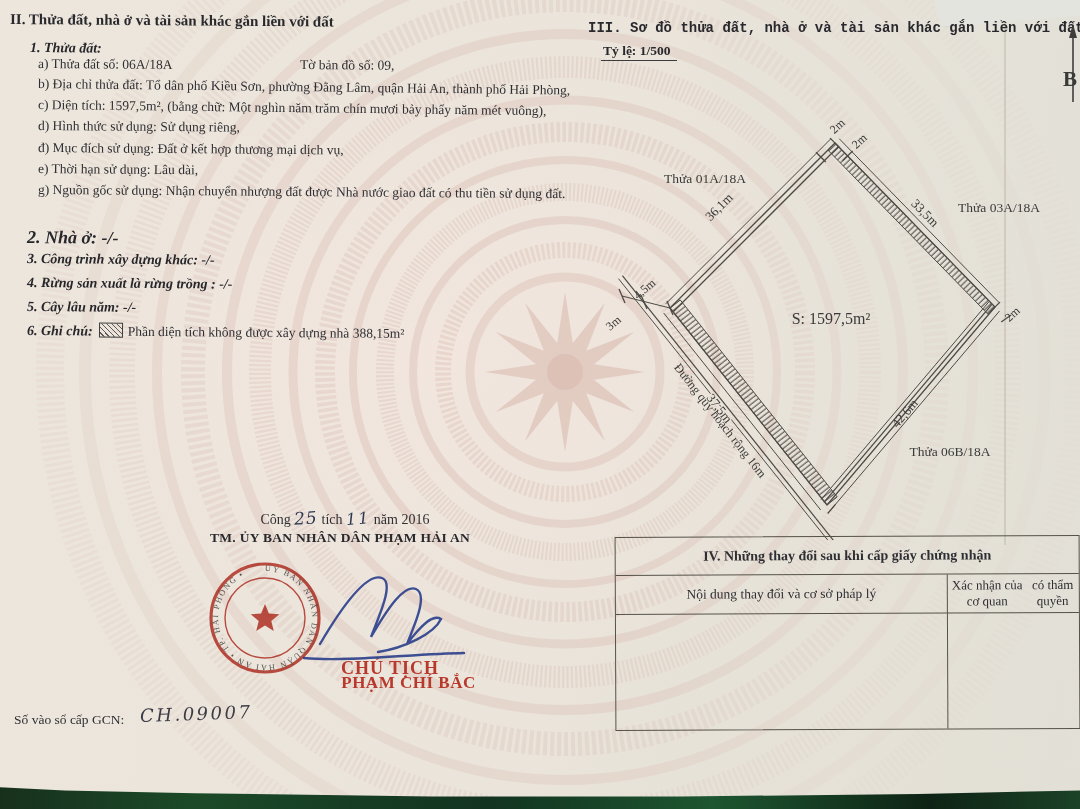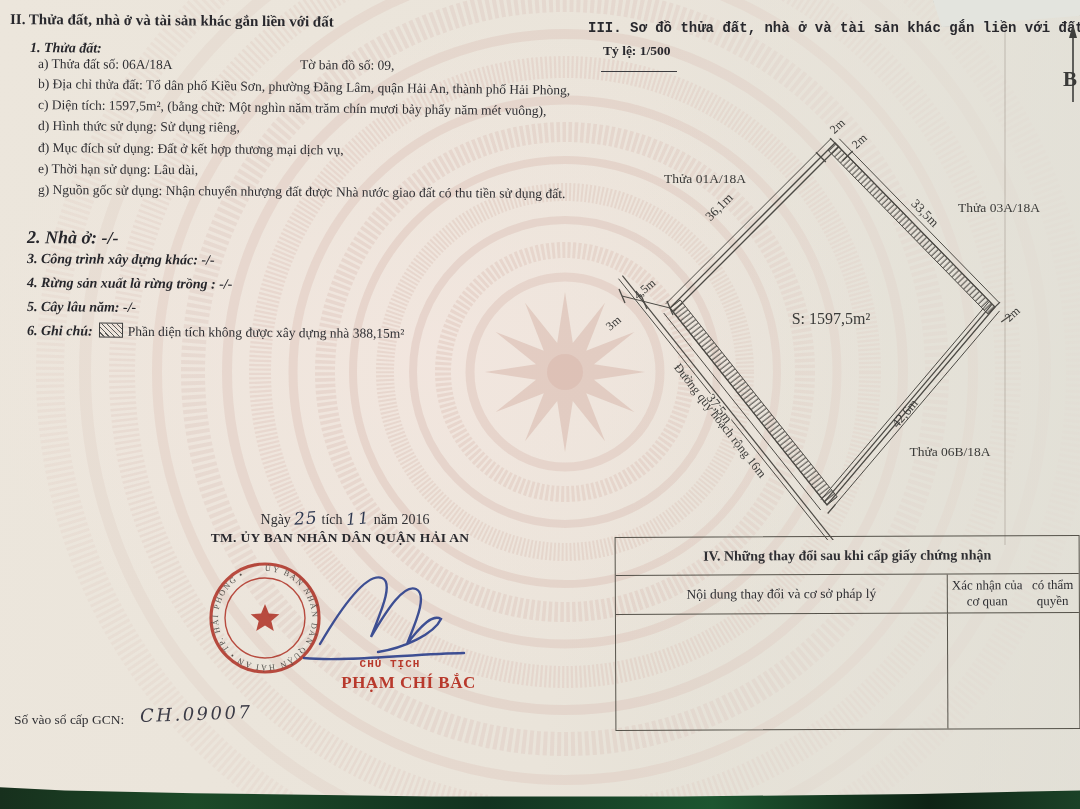--- a/index.html
+++ b/index.html
@@ -15,21 +15,21 @@
   .fade{position:absolute;inset:0;z-index:3;pointer-events:none;
         background:linear-gradient(90deg,rgba(233,228,220,0) 58%,rgba(233,228,220,.45) 78%,rgba(229,227,219,.65) 100%);}
   .fold{position:absolute;left:1004px;top:0;width:2px;height:545px;z-index:4;background:rgba(120,110,100,.18);}
   .wedge{position:absolute;left:933px;top:0;width:147px;height:27px;z-index:4;background:#e3e4de;
          clip-path:polygon(0 0,100% 0,100% 58%,6% 100%);box-shadow:0 1px 1px rgba(0,0,0,.15);}
   .txt{position:absolute;color:#2f2f33;font-size:13.5px;white-space:nowrap;z-index:6;}
   .b{font-weight:700;color:#28282d;}
   .bi{font-weight:700;font-style:italic;color:#26262b;}
   .tilt1{transform:rotate(.45deg);transform-origin:left center;}
   .tilt2{transform:rotate(.7deg);transform-origin:left center;}
-  .scale-line{border-bottom:1px solid #3c3c40;padding:0 6px 12px 2px;}
+  .scale-line{border-bottom:1px solid #3c3c40;padding:0 6px 1px 2px;}
   .hatchbox{display:inline-block;width:22px;height:13px;border:1px solid #3d3d3d;vertical-align:-2px;margin:0 5px 0 6px;
             background:repeating-linear-gradient(45deg,rgba(0,0,0,0) 0 2.5px,#5a5a58 2.5px 3.6px);}
   .tableIV{position:absolute;left:615px;top:536px;width:463px;height:192px;z-index:6;
            border:1.6px solid #55524a;display:grid;grid-template-columns:332px 1fr;grid-template-rows:38px 39px 1fr;
            transform:rotate(-.25deg);color:#2f2f33;}
   .tableIV .cell{border-right:1.4px solid #55524a;border-bottom:1.4px solid #55524a;
                  display:flex;align-items:center;justify-content:center;text-align:center;}
   .tableIV .span2{grid-column:1/3;border-right:none;font-weight:700;font-size:14px;}
   .tableIV .last{border-right:none;}
   .tableIV .nb{border-bottom:none;}
@@ -162,46 +162,46 @@
       <div class="cell" style="font-size:13.5px;">Nội dung thay đổi và cơ sở pháp lý</div>
       <div class="cell last" style="font-size:13px;flex-direction:row;line-height:1.25;">
         <span>Xác nhận của cơ quan</span>
         <span>có thẩm quyền</span>
       </div>
       <div class="cell nb"></div>
       <div class="cell nb last"></div>
     </div>
 
     <div class="txt" style="left:230px;top:508px;width:230px;text-align:center;font-size:14px;">
-      <span>Ngày</span>
+      <span>Công</span>
       <span class="hand" style="font-size:17px;letter-spacing:1px;display:inline-block;transform:rotate(-4deg);">25</span>
       <span>tích</span>
       <span class="hand" style="font-size:16px;letter-spacing:2px;display:inline-block;transform:rotate(-5deg);">11</span>
       <span>năm 2016</span>
     </div>
-    <div class="txt b" style="left:195px;top:530px;width:290px;text-align:center;font-size:13.5px;letter-spacing:.3px;">TM. ỦY BAN NHÂN DÂN QUẬN HẢI AN</div>
+    <div class="txt b" style="left:195px;top:530px;width:290px;text-align:center;font-size:13.5px;letter-spacing:.3px;">TM. ỦY BAN NHÂN DÂN PHẠM HẢI AN</div>
 
     <svg style="position:absolute;left:203px;top:556px;z-index:7;mix-blend-mode:multiply;opacity:.88;" width="124" height="124" viewBox="0 0 124 124">
       <defs>
           <path id="sealArc" d="M 62 15 a 47 47 0 1 1 -0.01 0"></path>
         </defs>
       <circle cx="62" cy="62" r="54" fill="none" stroke="#bf3b2f" stroke-width="3.2"></circle>
       <circle cx="62" cy="62" r="40" fill="none" stroke="#bf3b2f" stroke-width="1.4"></circle>
       <polygon fill="#bf3b2f" points="62,48 65.9,57.6 76.3,58.3 68.3,65 70.8,75.1 62,69.5 53.2,75.1 55.7,65 47.7,58.3 58.1,57.6"></polygon>
       <text font-size="8.2" fill="#bf3b2f" letter-spacing="1.6" opacity=".95">
         <textPath href="#sealArc">ỦY BAN NHÂN DÂN QUẬN HẢI AN • TP. HẢI PHÒNG •</textPath>
       </text>
     </svg>
 
     <svg style="position:absolute;left:282px;top:548px;z-index:8;" width="220" height="130" viewBox="0 0 220 130">
       <g fill="none" stroke="#2b3f8c" stroke-width="2.4" stroke-linecap="round" opacity=".9">
         <path d="M 38 96 C 58 62, 84 24, 100 30 C 113 35, 96 70, 89 89 C 106 60, 122 36, 134 41 C 147 47, 131 80, 125 96 C 140 76, 151 66, 159 71 C 152 86, 122 100, 96 104"></path>
         <path d="M 22 110 C 62 114, 130 106, 182 105"></path>
       </g>
     </svg>
 
-    <div class="txt b red" style="left:330px;top:658px;width:120px;text-align:center;font-size:11px;letter-spacing:1px;font-family:Liberation Mono, monospace;">CHỦ TỊCH</div>
+    <div class="txt b red" style="left:330px;top:658px;width:120px;text-align:center;font-size:18px;letter-spacing:1px;">CHỦ TỊCH</div>
     <div class="txt b red sig-name" style="left:326px;top:673px;width:165px;text-align:center;font-size:17px;">PHẠM CHÍ BẮC</div>
 
     <div class="txt" style="left:14px;top:712px;font-size:13.5px;">Số vào sổ cấp GCN:</div>
     <div class="txt hand" style="left:140px;top:703px;font-size:18px;letter-spacing:2.5px;color:#3b3b46;transform:rotate(-2deg);">CH.09007</div>
   </div>
 </div>
 
 </body></html>

